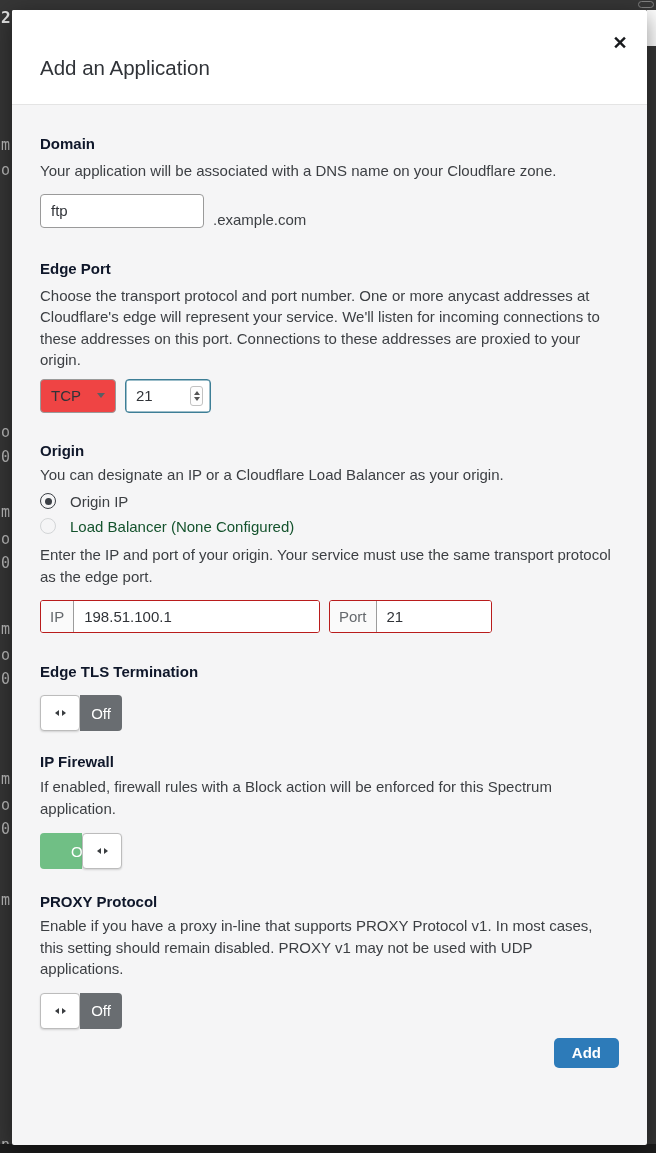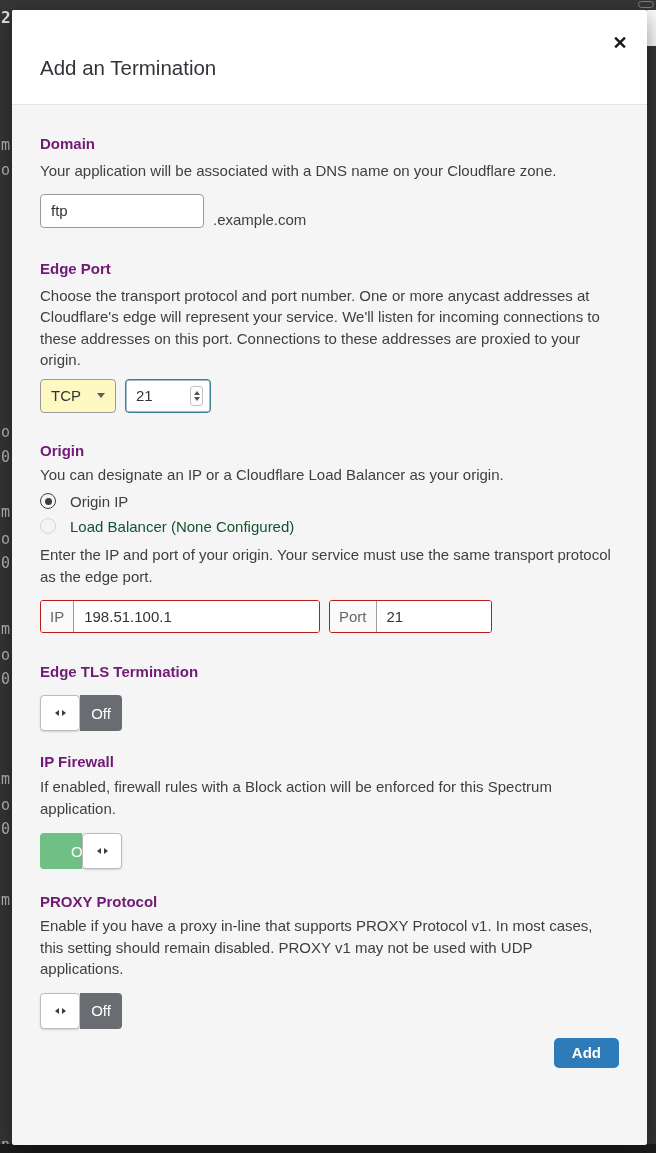--- a/index.html
+++ b/index.html
@@ -37,39 +37,39 @@
     font-size:20.5px;font-weight:400;color:#303338;
   }
   .close-btn{
     position:absolute;top:20px;right:14px;width:26px;height:26px;
     background:none;border:none;cursor:pointer;
     font-size:18px;font-weight:700;color:#17191c;line-height:26px;text-align:center;
     font-family:"Liberation Sans",sans-serif;
   }
   .modal-body{padding:0 28px;color:#3c3f43;}
 
-  h3.sec{font-size:15px;line-height:20px;font-weight:700;color:#701a75;}
+  h3.sec{font-size:15px;line-height:20px;font-weight:700;color:#0f172a;}
   p.desc{font-size:15px;line-height:21.5px;color:#3c3f43;max-width:582px;}
 
   
   .mt-domain-h{margin-top:29px;}
   .mt-domain-p{margin-top:6px;}
   .domain-row{margin-top:12px;display:flex;align-items:flex-end;}
   .domain-input{
     width:164px;height:34px;border:1px solid #9a9a9a;border-radius:4px;background:#fff;
     padding:0 10px;font-size:15px;color:#303338;font-family:"Liberation Sans",sans-serif;
   }
   .zone-suffix{margin-left:9px;font-size:15px;color:#3c3f43;}
 
   
   .mt-edgeport-h{margin-top:31px;}
   .mt-edgeport-p{margin-top:6px;}
   .edgeport-row{margin-top:8px;display:flex;align-items:center;}
   .protocol-select{
-    width:76px;height:34px;border:1px solid #9a9a9a;border-radius:4px;background:#fef9c3;
+    width:76px;height:34px;border:1px solid #9a9a9a;border-radius:4px;background:#ef4444;
     display:flex;align-items:center;justify-content:space-between;padding:0 10px;cursor:pointer;
     font-size:15px;color:#303338;
   }
   .chevron-down{width:0;height:0;border-left:4.5px solid transparent;border-right:4.5px solid transparent;border-top:5.5px solid #5a5e62;}
   .edge-port-field{
     margin-left:9px;width:86px;height:34px;background:#fff;border:1px solid var(--focus-border);
     box-shadow:inset 0 0 0 0.5px var(--focus-border);border-radius:4px;
     display:flex;align-items:center;padding:0 7px 0 10px;
   }
   .edge-port-field input{
@@ -163,21 +163,21 @@
   <span class="backdrop-glyph" style="top:893px">m</span>
   <span class="backdrop-glyph" style="top:1138px">n</span>
   <div class="bg-corner-outline"></div>
   <div class="bg-white-fragment"></div>
   <div class="bg-bottom-strip"></div>
 </div>
 
 <div class="modal">
 
   <div class="modal-header">
-    <div class="modal-title">Add an Termination</div>
+    <div class="modal-title">Add an Application</div>
     <button class="close-btn">✕</button>
   </div>
 
   <div class="modal-body">
 
     <h3 class="sec mt-domain-h">Domain</h3>
     <p class="desc mt-domain-p">Your application will be associated with a DNS name on your Cloudflare zone.</p>
     <div class="domain-row">
       <input class="domain-input" type="text" value="ftp" style="">
       <span class="zone-suffix">.example.com</span>

